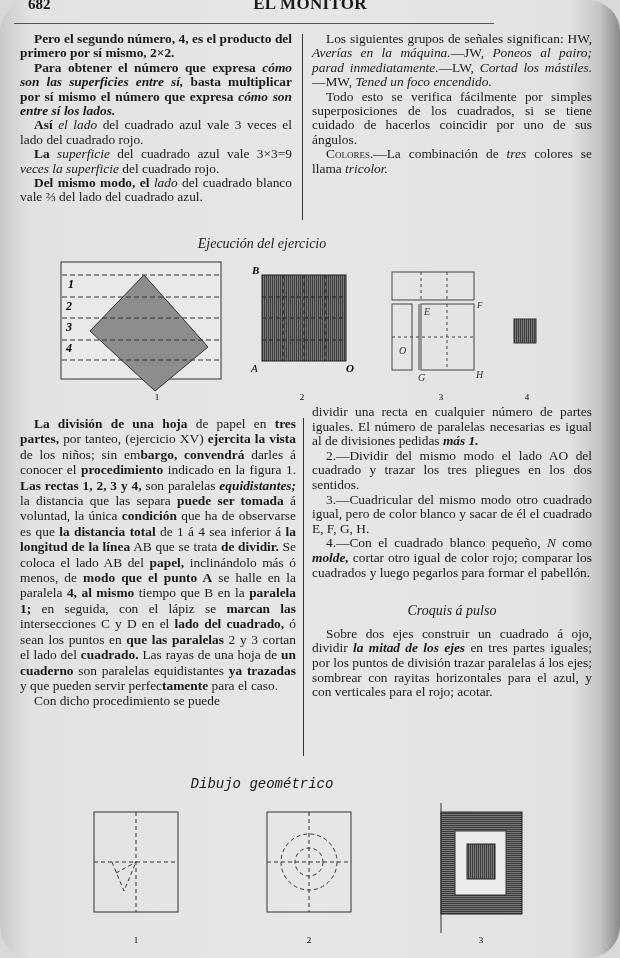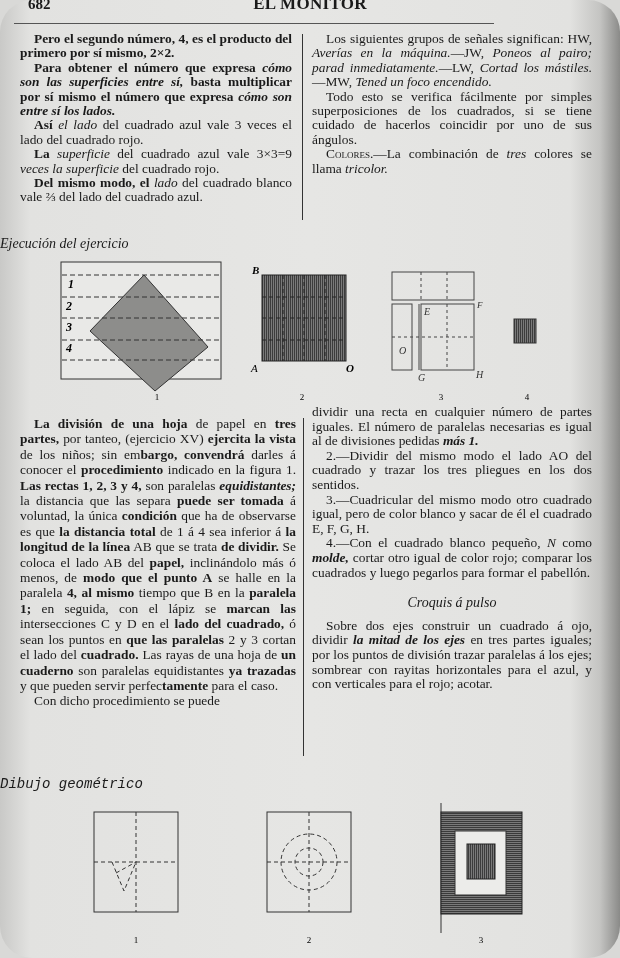--- a/index.html
+++ b/index.html
@@ -11,21 +11,21 @@
   .hdr-title{position:absolute;left:0;width:620px;top:-6px;text-align:center;font-size:17px;font-weight:bold;letter-spacing:0.3px;}
   .hdr-rule{position:absolute;left:14px;top:23px;width:480px;height:1px;background:#555;}
   .col{position:absolute;font-size:13.4px;line-height:14.4px;text-align:justify;}
   .col p{margin:0;text-indent:14px;}
   .col .np{text-indent:0;}
   .b{font-weight:bold;}
   .i{font-style:italic;}
   .bi{font-weight:bold;font-style:italic;}
   .sc{font-variant:small-caps;}
   .vrule{position:absolute;width:1px;background:#333;}
-  .sect-title{position:absolute;left:0;width:524px;text-align:left;font-style:italic;font-size:14px;}
+  .sect-title{position:absolute;left:0;width:524px;text-align:center;font-style:italic;font-size:14px;}
   svg text{font-family:"Liberation Serif","DejaVu Serif",serif;}
 </style>
 </head>
 <body>
 
 <div class="page">
 
   <div class="hdr-num">682</div>
   <div class="hdr-title">EL MONITOR</div>
   <div class="hdr-rule"></div>
@@ -122,21 +122,21 @@
     <p><span>Con dicho procedimiento se puede</span></p>
   </div>
 
   <div class="vrule" style="left:303px;top:418px;height:338px;"></div>
 
   <div class="col" style="left:312px;top:405px;width:280px;line-height:14.6px;">
     <p class="np"><span>dividir una recta en cualquier número de partes iguales. El número de paralelas necesarias es igual al de divisiones pedidas </span><span class="bi">más 1.</span></p>
     <p><span>2.—Dividir del mismo modo el lado AO del cuadrado y trazar los tres pliegues en los dos sentidos.</span></p>
     <p><span>3.—Cuadricular del mismo modo otro cuadrado igual, pero de color blanco y sacar de él el cuadrado E, F, G, H.</span></p>
     <p><span>4.—Con el cuadrado blanco pequeño, </span><span class="i">N</span><span> como </span><span class="bi">molde,</span><span> cortar otro igual de color rojo; comparar los cuadrados y luego pegarlos para formar el pabellón.</span></p>
-    <div class="i" style="text-align:center;margin:16px 0 8px 0;font-size:14px;">Croquis á pulso</div>
+    <div class="i" style="text-align:center;margin:24px 0 8px 0;font-size:14px;">Croquis á pulso</div>
     <p><span>Sobre dos ejes construir un cuadrado á ojo, dividir </span><span class="bi">la mitad de los ejes</span><span> en tres partes iguales; por los puntos de división trazar paralelas á los ejes; sombrear con rayitas horizontales para el azul, y con verticales para el rojo; acotar.</span></p>
   </div>
 
   <div class="sect-title" style="top:776px;font-family:Liberation Mono, monospace;">Dibujo geométrico</div>
 
   <svg width="620" height="160" style="position:absolute;left:0;top:795px;">
 
     <g fill="none" stroke="#333" stroke-width="1">
       <rect x="94" y="17" width="84" height="100"></rect>
       <g stroke-dasharray="4,3">

